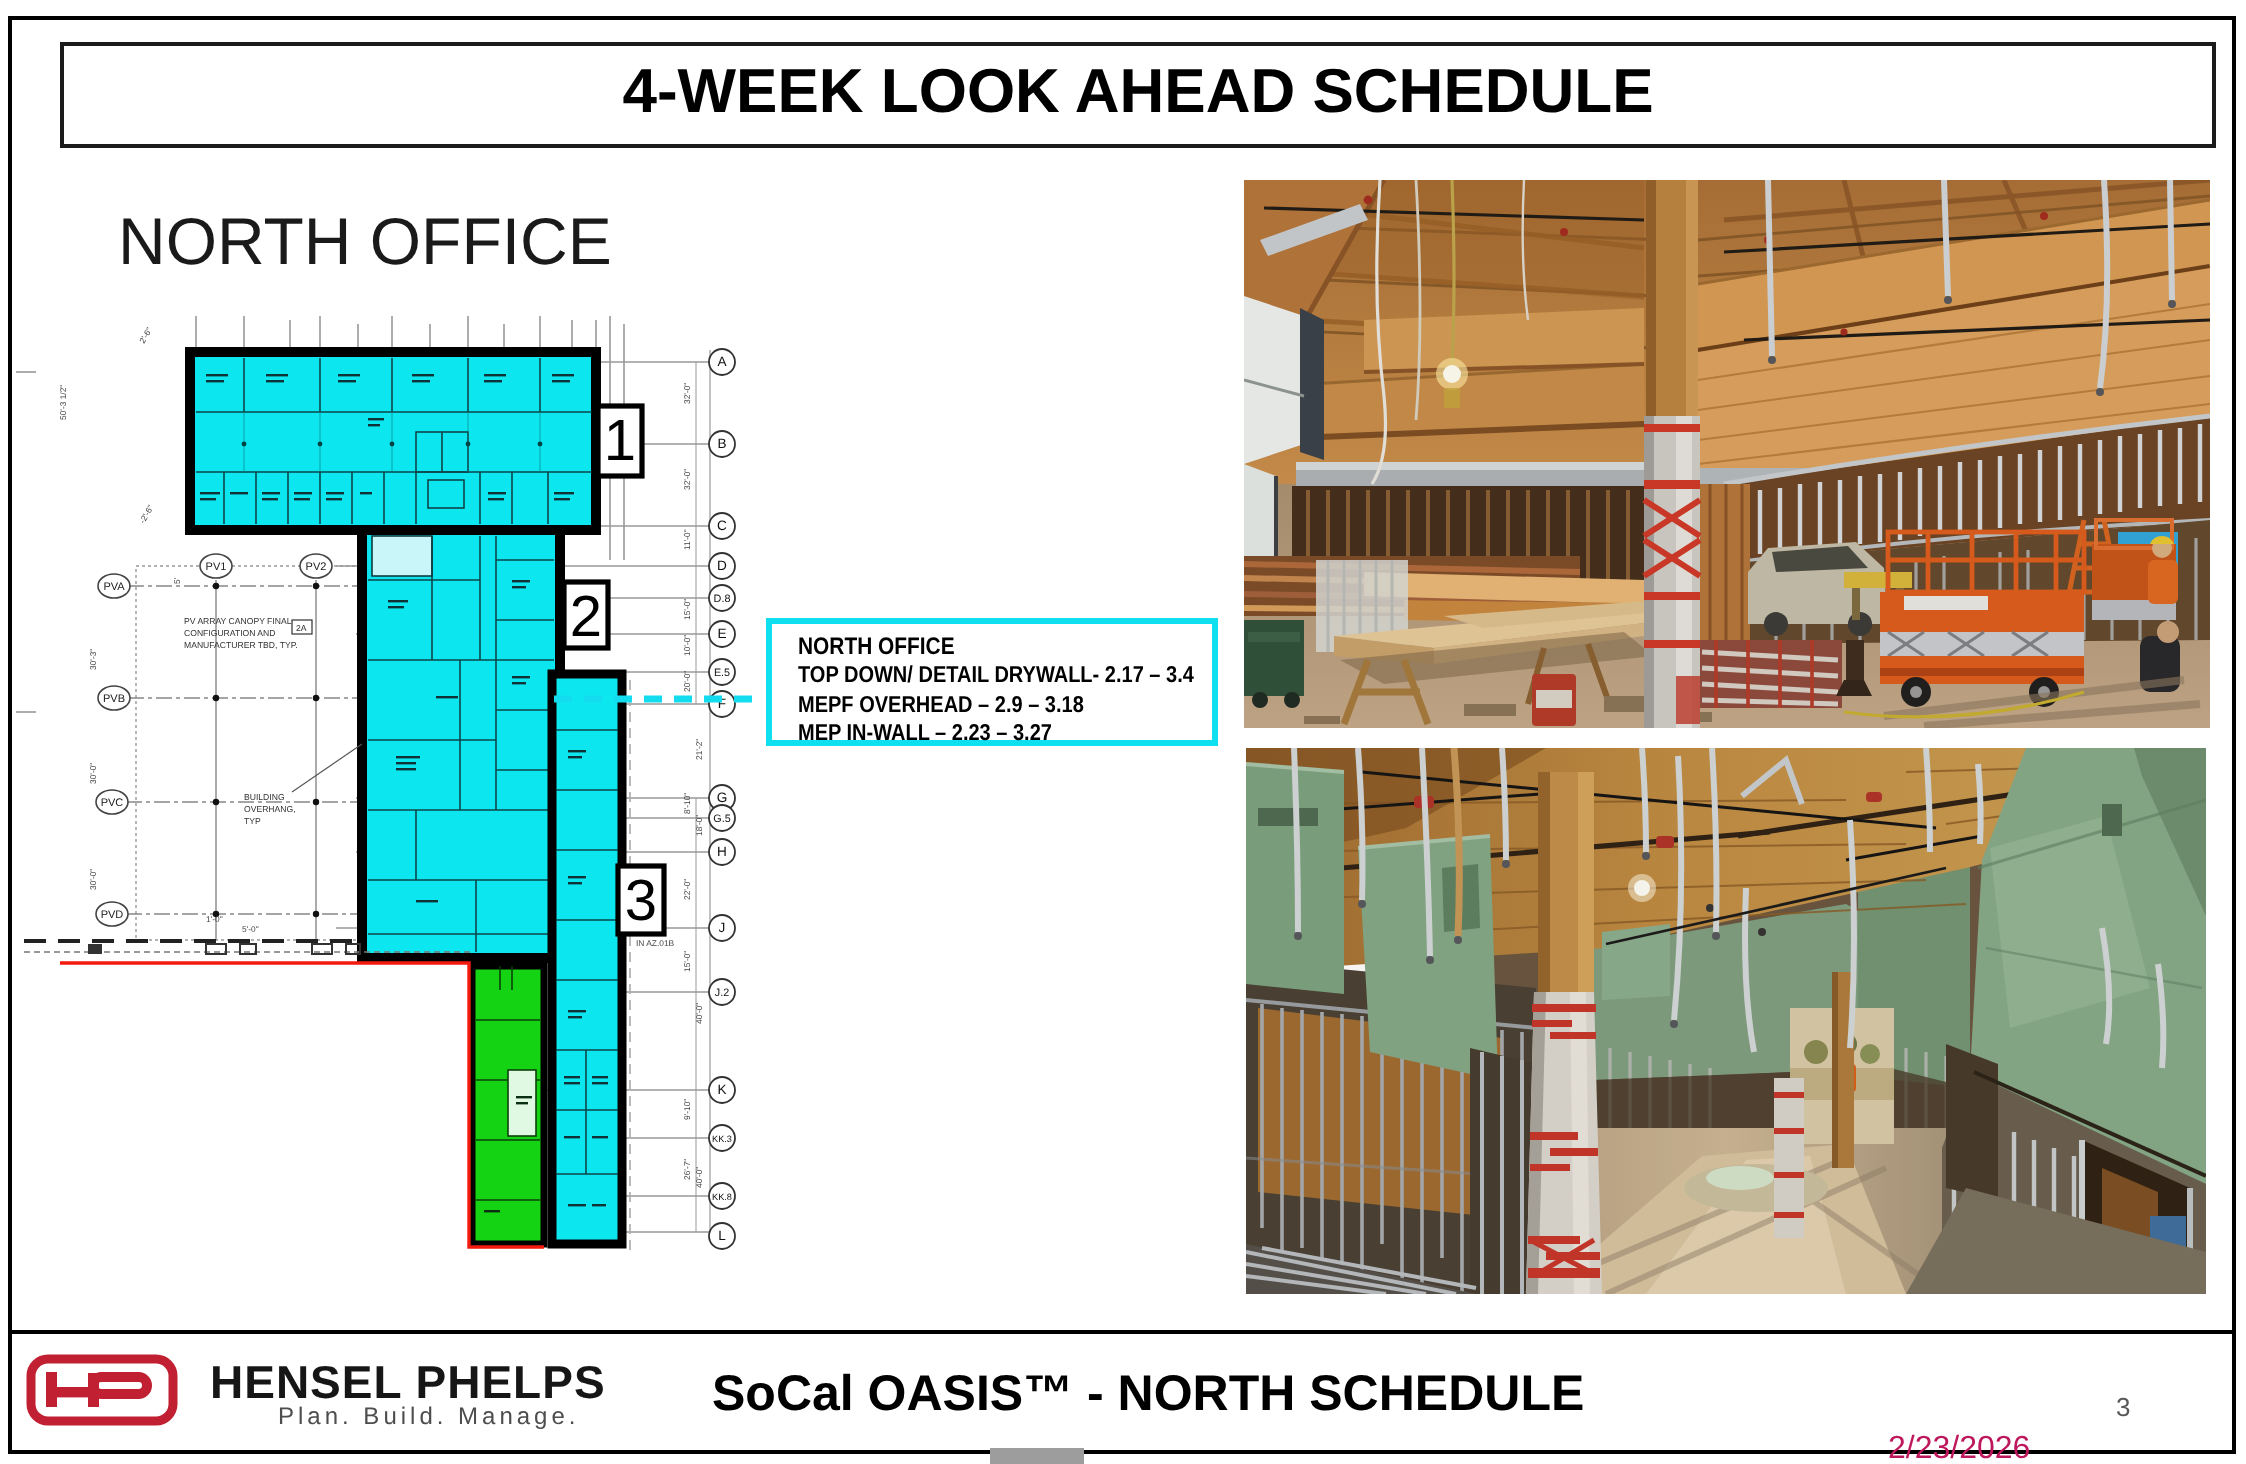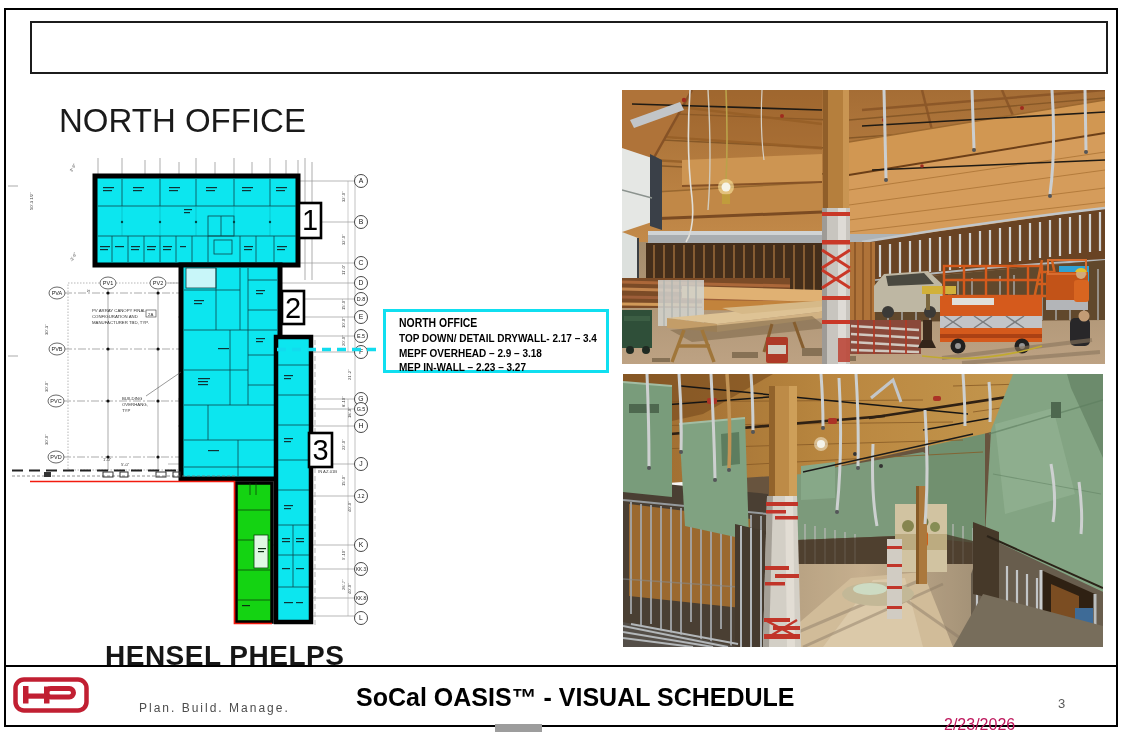--- a/index.html
+++ b/index.html
@@ -9,20 +9,21 @@
   .abs{position:absolute;}
 </style>
 </head>
 <body>
 <div class="page">
 
 <div class="abs" style="left:4px;top:8px;width:1114px;height:719px;border:2px solid #000;"></div>
 
 <div class="abs" style="left:30px;top:21px;width:1078px;height:53px;border:2px solid #1c1c1c;"></div>
 
+<div class="abs" style="left:30px;top:28px;width:1078px;text-align:center;font-size:31px;font-weight:bold;color:#000;">4-WEEK LOOK AHEAD SCHEDULE</div>
 
 <div class="abs" style="left:59px;top:102px;font-size:33px;color:#1a1a1a;">NORTH OFFICE</div>
 
 <svg class="abs" style="left:8px;top:150px;" width="374" height="500" viewBox="0 0 374 500">
 
 <g stroke="#8a8a8a" stroke-width="0.7" fill="none">
   <line x1="90" y1="8" x2="90" y2="27"></line>
         <line x1="114" y1="8" x2="114" y2="27"></line>
   <line x1="152" y1="8" x2="152" y2="27"></line>
         <line x1="188" y1="8" x2="188" y2="27"></line>
@@ -970,25 +971,25 @@
 <div class="abs" style="left:4px;top:665px;width:1114px;height:2px;background:#000;"></div>
 
 <svg class="abs" style="left:13px;top:677px;" width="76" height="38" viewBox="0 0 76 38">
   <rect x="2.5" y="2.5" width="71" height="31" rx="8.5" fill="#fff" stroke="#c11f32" stroke-width="4.5"></rect>
   <rect x="10" y="9" width="5.5" height="17.5" fill="#c11f32"></rect>
   <rect x="10" y="16.5" width="24" height="5.2" fill="#c11f32"></rect>
   <rect x="33.5" y="11.5" width="27" height="8.5" rx="4.2" fill="none" stroke="#c11f32" stroke-width="5"></rect>
   <rect x="31" y="9.5" width="5.5" height="17" fill="#c11f32"></rect>
 </svg>
 
-<div class="abs" style="left:105px;top:640px;font-size:28px;font-weight:bold;color:#161616;letter-spacing:0.5px;">HENSEL PHELPS</div>
+<div class="abs" style="left:105px;top:678px;font-size:23px;font-weight:bold;color:#161616;letter-spacing:0.5px;">HENSEL PHELPS</div>
 
 <div class="abs" style="left:106px;top:701px;font-size:12px;color:#4d4d4d;letter-spacing:2px;margin-left:33px;">Plan. Build. Manage.</div>
 
-<div class="abs" style="left:356px;top:683px;font-size:25px;font-weight:bold;color:#000;">SoCal OASIS™ - VISUAL SCHEDULE</div>
+<div class="abs" style="left:356px;top:683px;font-size:25px;font-weight:bold;color:#000;">SoCal OASIS™ - NORTH SCHEDULE</div>
 
 <div class="abs" style="left:944px;top:716px;font-size:16px;color:#be185d;">2/23/2026</div>
 
 <div class="abs" style="left:1058px;top:696px;font-size:13px;color:#595959;">3</div>
 
 <div class="abs" style="left:495px;top:724px;width:47px;height:8px;background:#9d9d9d;"></div>
 
 </div>
 
 </body></html>

